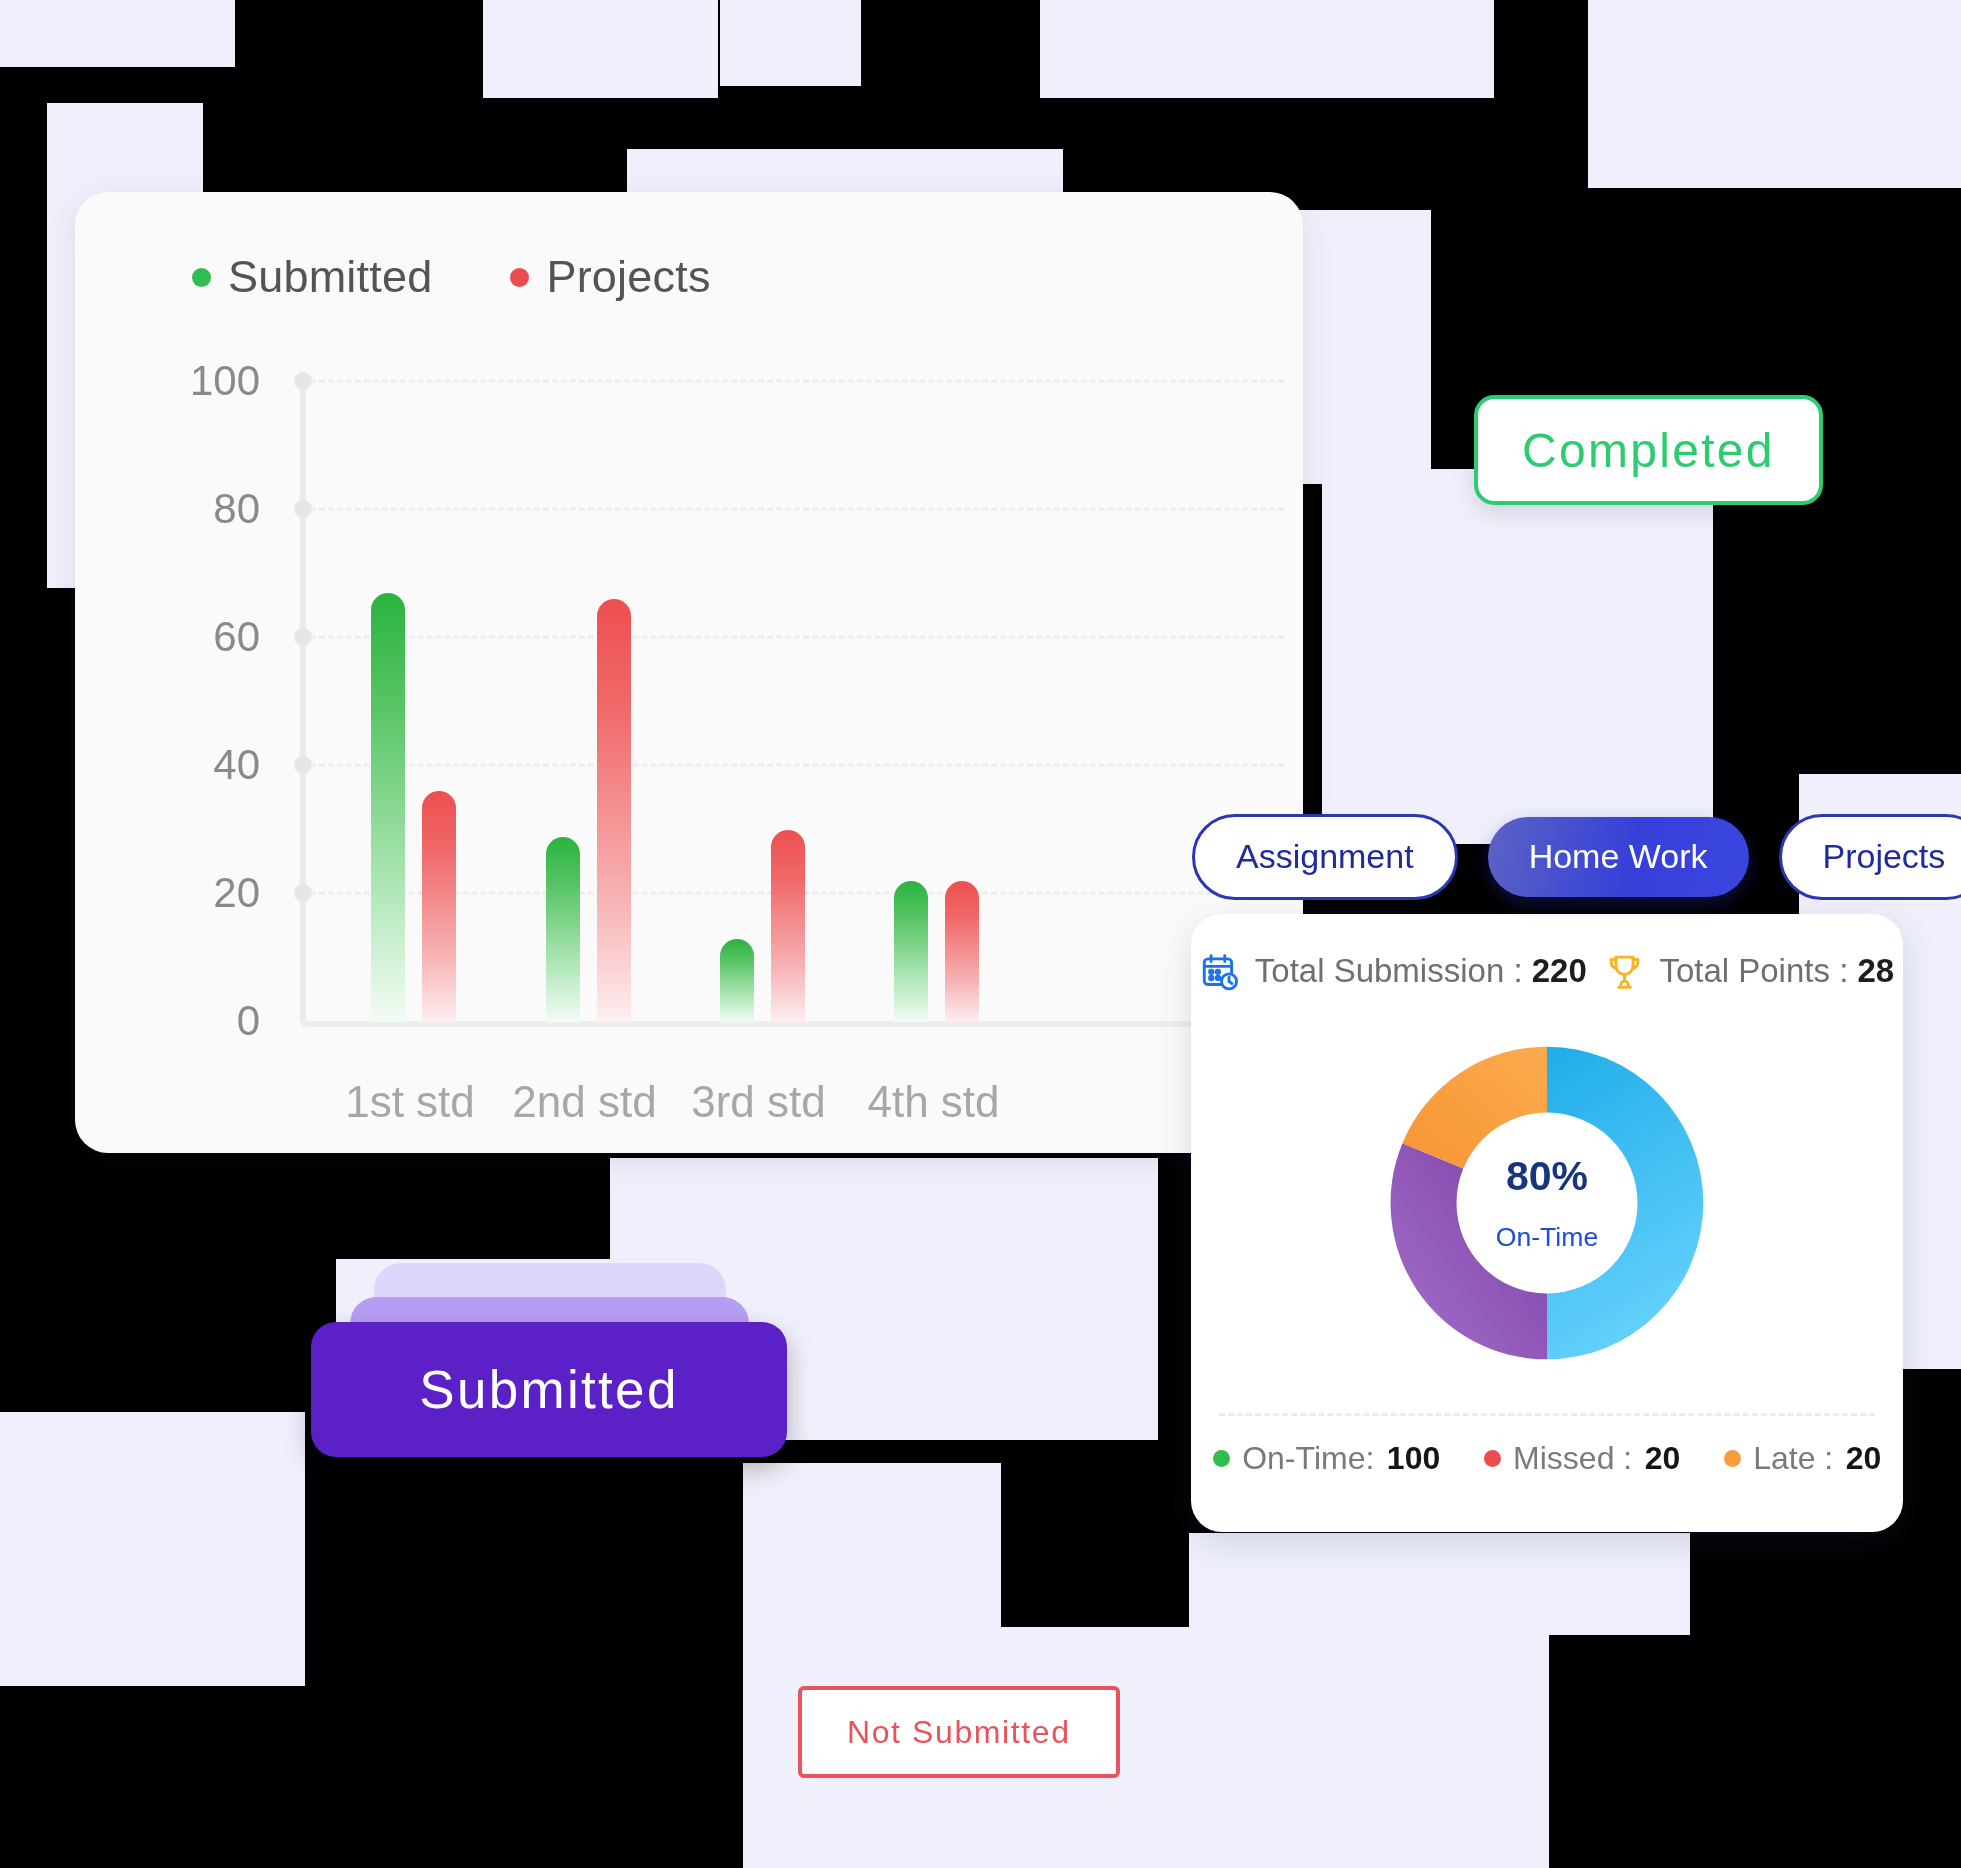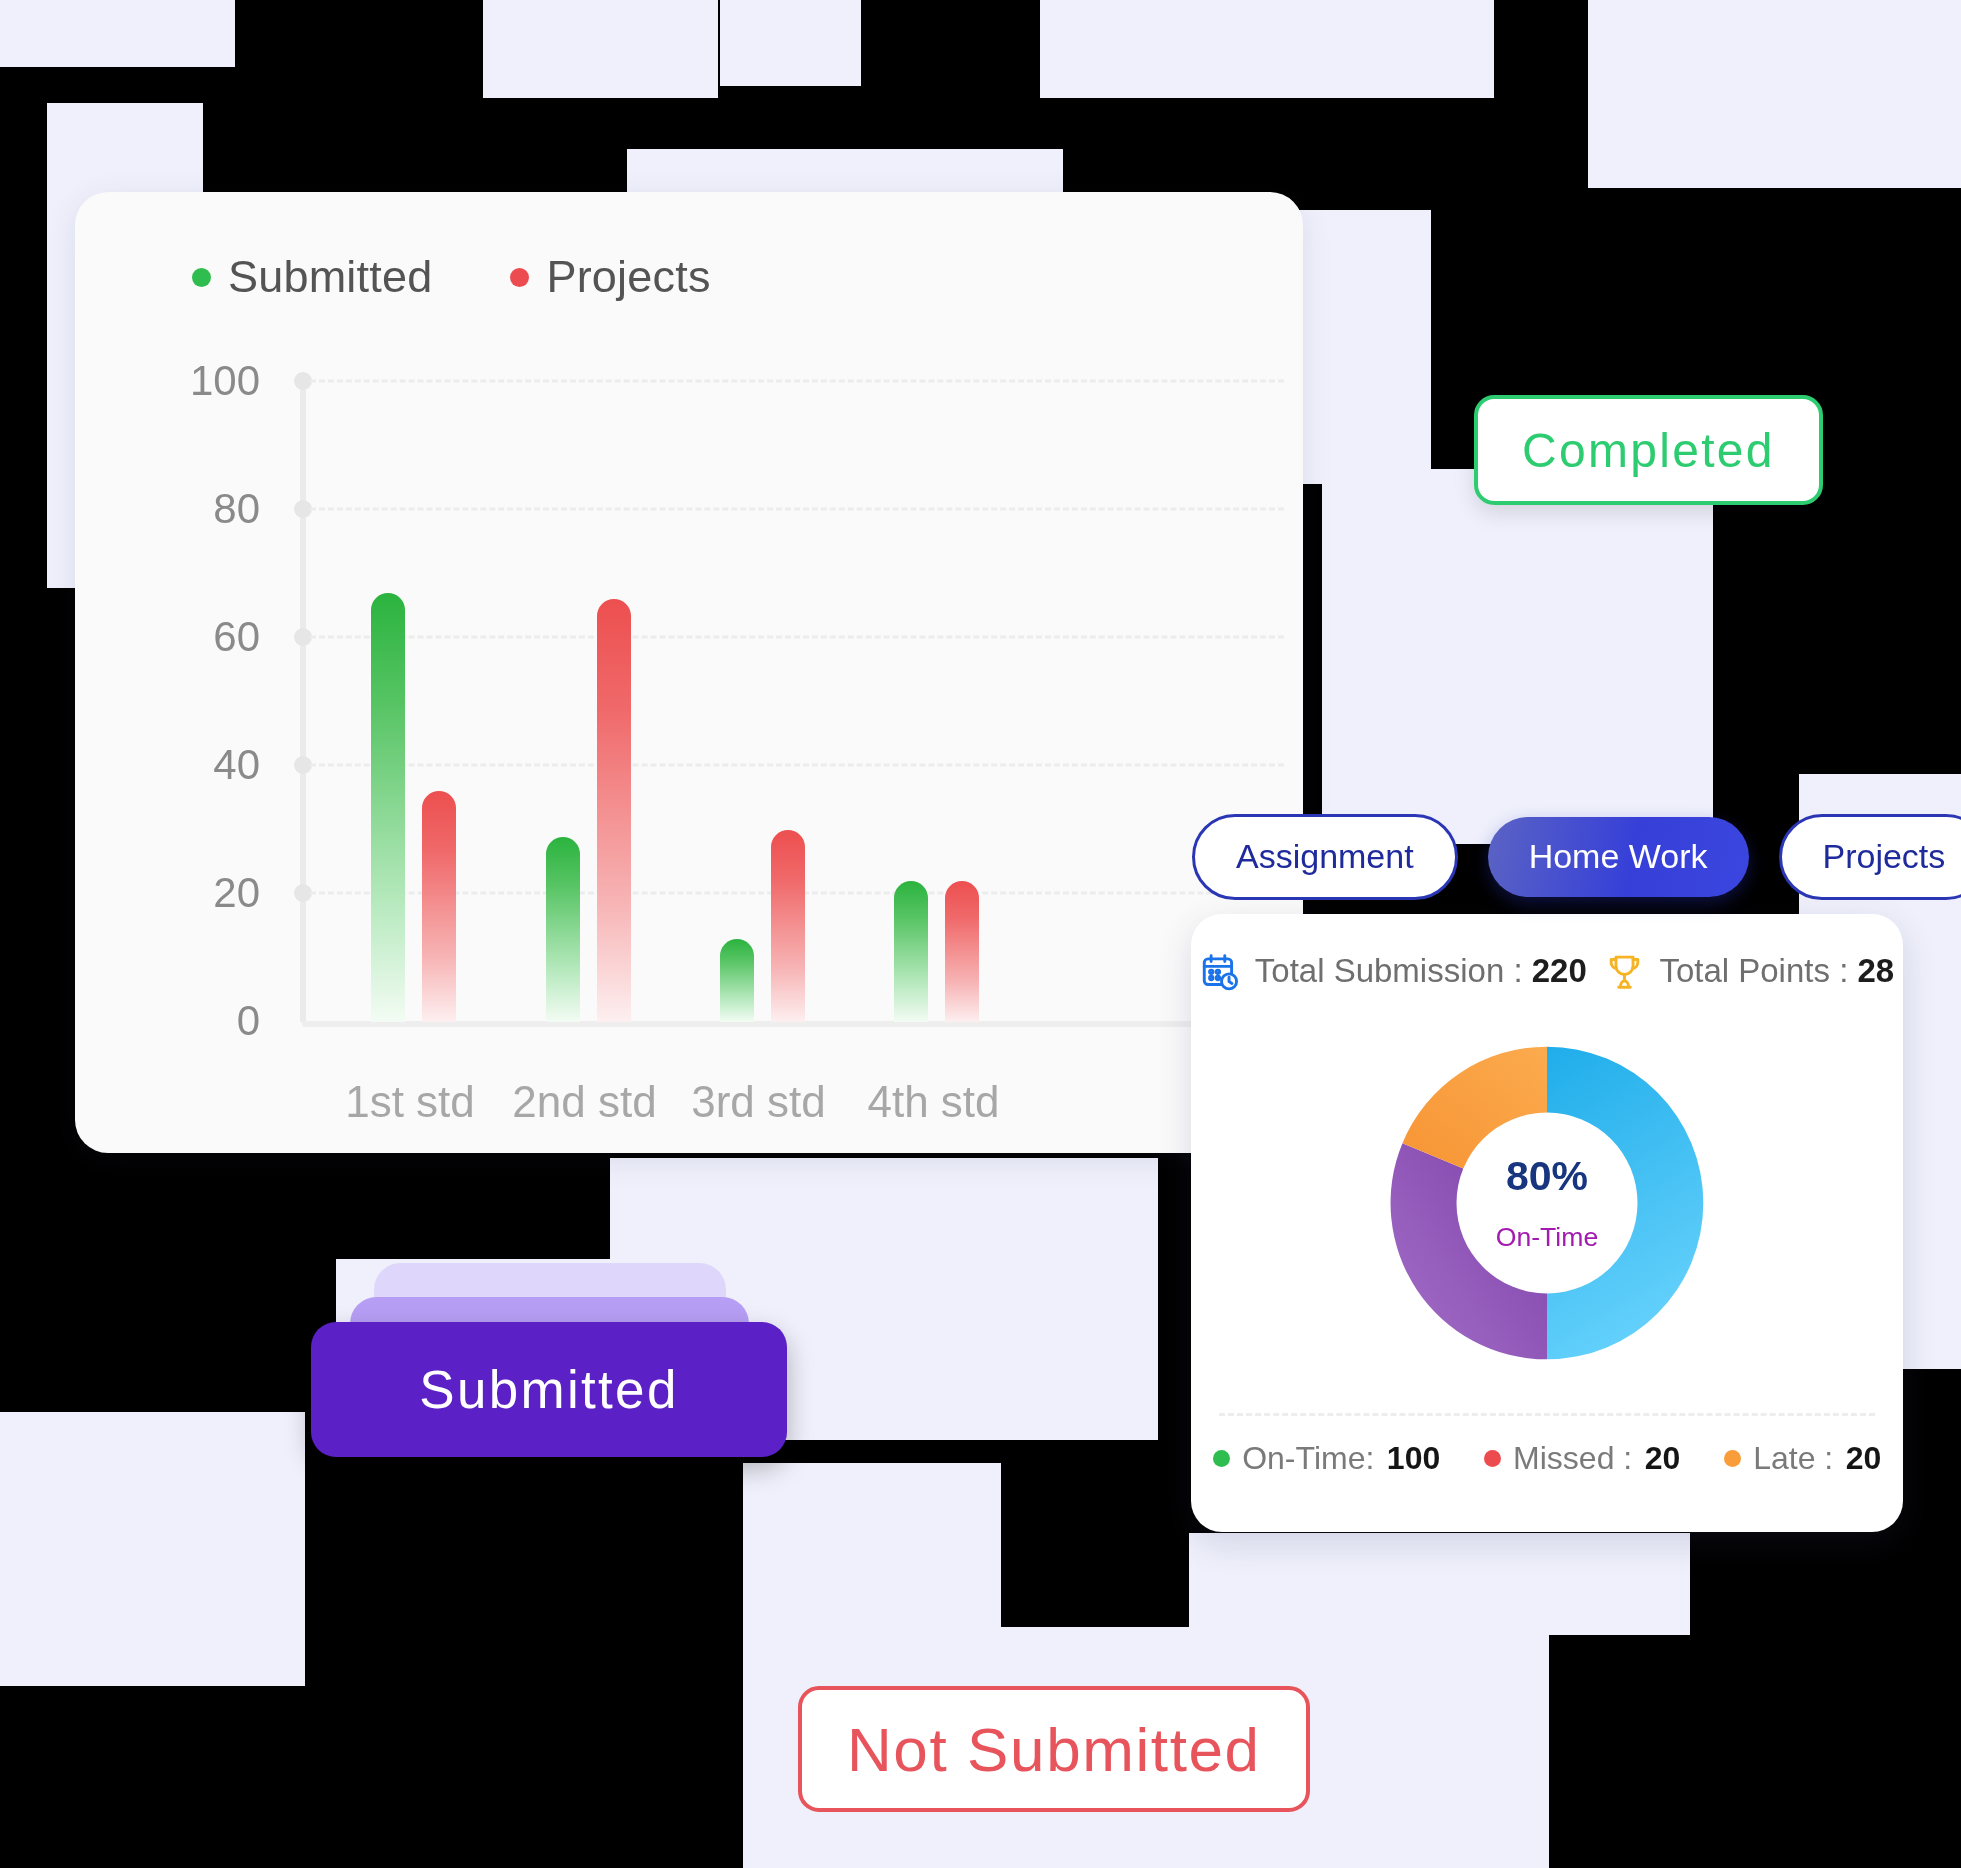--- a/index.html
+++ b/index.html
@@ -78,21 +78,21 @@
   .stat { display: flex; align-items: flex-start; gap: 14px; }
   .stat .label { font-size: 33px; color: #6f6f6f; }
   .stat .label b { color: #1d1d1d; font-weight: 700; }
 
   #donut-wrap { position: absolute; left: 50%; top: 117px; transform: translateX(-50%);
                 width: 344px; height: 344px; }
   #donut-hole { position: absolute; left: 50%; top: 50%; transform: translate(-50%,-50%);
                 width: 181px; height: 181px; border-radius: 50%; background: #fff;
                 display: flex; flex-direction: column; align-items: center; justify-content: center; }
   #donut-pct { font-size: 41px; font-weight: 700; color: #18367f; line-height: 1.1; }
-  #donut-sub { font-size: 26.6px; color: #a21caf; margin-top: 22px; }
+  #donut-sub { font-size: 26.6px; color: #1d4ed8; margin-top: 22px; }
 
   #donut-sep { position: absolute; left: 28px; right: 28px; top: 499px; height: 0;
                border-top: 3.1px dashed #ededed; }
   #donut-legend { position: absolute; top: 526px; left: 0; width: 100%;
                   display: flex; justify-content: space-around; align-items: center; }
   .dl { display: flex; align-items: center; gap: 12.5px; font-size: 32px; color: #7a7a7a; }
   .dl b { color: #151515; font-weight: 700; }
   .dl .d { width: 17px; height: 17px; border-radius: 50%; }
 
   
@@ -104,21 +104,21 @@
     position: absolute; left: 0px; top: 59px; width: 476px; height: 135px;
     background: #5b21c7; border-radius: 25px; color: #fff;
     display: flex; align-items: center; justify-content: center;
     font-size: 53px; letter-spacing: 2.3px; box-shadow: 0 11px 26.6px rgba(0,0,0,.28);
   }
 
   
   #not-submitted {
     position: absolute; left: 798px; top: 1686px;
     padding: 23.5px 45px; background: #fff; border: 4.7px solid #e8545b;
-    border-radius: 21px; color: #e8545b; font-size: 62px; letter-spacing: 1.6px;
+    border-radius: 6px; color: #e8545b; font-size: 32px; letter-spacing: 1.6px;
   }
   svg { display: block; }
 </style>
 </head>
 <body>
 
 <div id="stage">
 
   <div class="lav" style="left:0;top:0;width:235px;height:67px;"></div>
   <div class="lav" style="left:483px;top:0;width:235px;height:98px;"></div>

